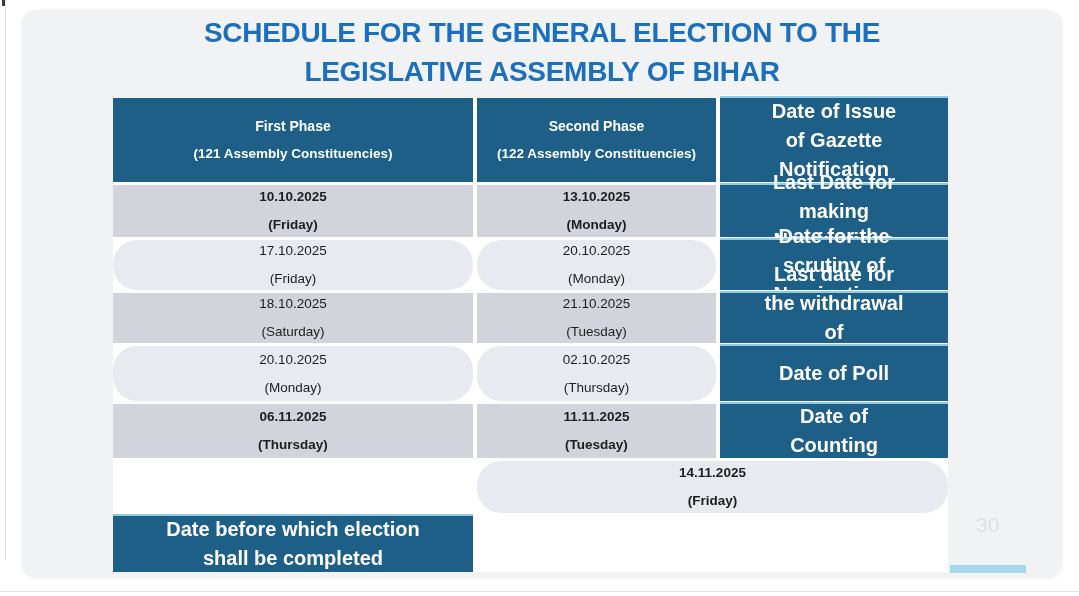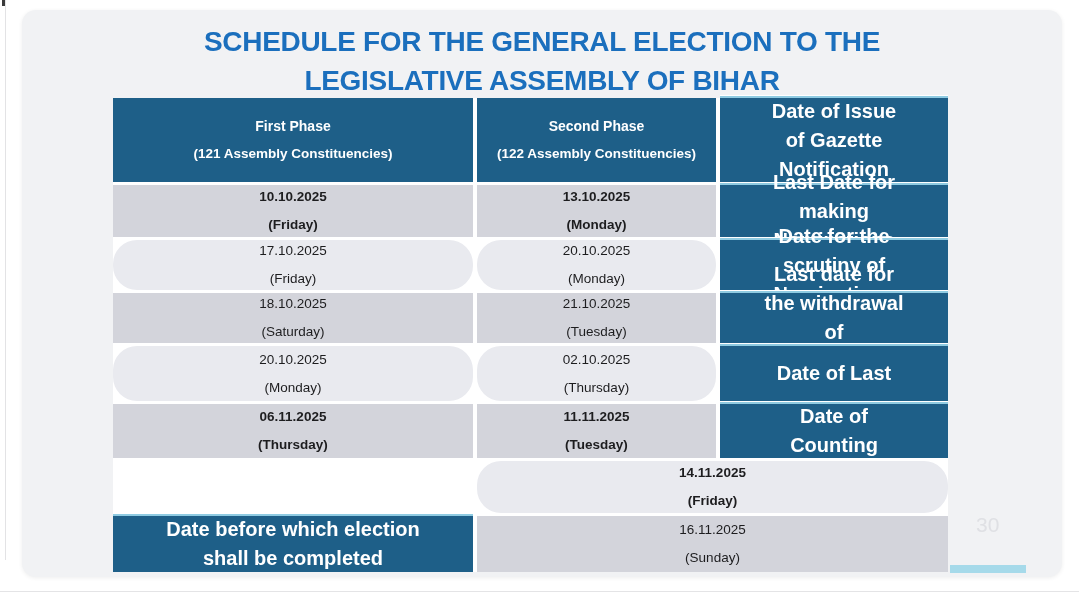--- a/index.html
+++ b/index.html
@@ -34,21 +34,21 @@
   }
 
   .slide {
     position: absolute; left: 22px; top: 10px; width: 1040px; height: 567px;
     background: var(--slide-bg);
     border-radius: 14px;
     box-shadow: 0 1px 4px rgba(0,0,0,0.07);
   }
 
   .slide-title {
-    position: absolute; left: 22px; top: 22px; width: 1040px;
+    position: absolute; left: 22px; top: 13px; width: 1040px;
     text-align: center;
     color: var(--title-blue);
     font-weight: bold;
     font-size: 28px;
     line-height: 39px;
     letter-spacing: -0.3px;
   }
 
   .bottom-strip {
     position: absolute; left: 950px; top: 565px; width: 76px; height: 8px;
@@ -169,34 +169,30 @@
   <div class="cell event">Last date for the withdrawal of candidatures</div>
   <div class="cell data light">
     <div>20.10.2025</div>
     <div>(Monday)</div>
   </div>
   <div class="cell data light">
     <div>02.10.2025</div>
     <div>(Thursday)</div>
   </div>
 
-  <div class="cell event">Date of Last</div>
+  <div class="cell event">Date of Poll</div>
   <div class="cell data dark bold">
     <div>06.11.2025</div>
     <div>(Thursday)</div>
   </div>
   <div class="cell data dark bold">
     <div>11.11.2025</div>
     <div>(Tuesday)</div>
   </div>
 
   <div class="cell event">Date of Counting</div>
   <div class="cell data light bold span2">
     <div>14.11.2025</div>
     <div>(Friday)</div>
   </div>
 
   <div class="cell event">Date before which election shall be completed</div>
-  <div class="cell data dark span2">
-    <div>16.11.2025</div>
-    <div>(Sunday)</div>
-  </div>
 </div>
 
 </body></html>

